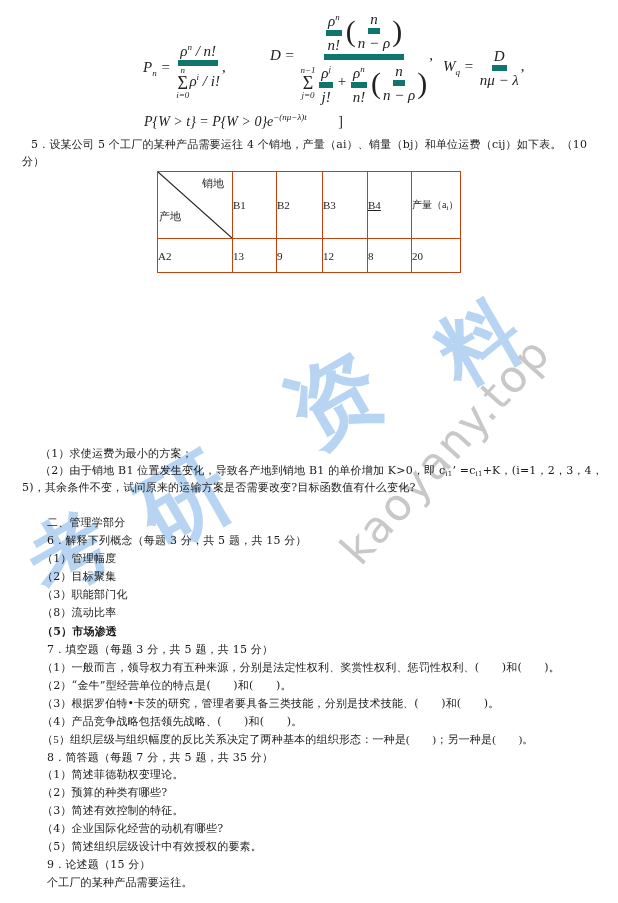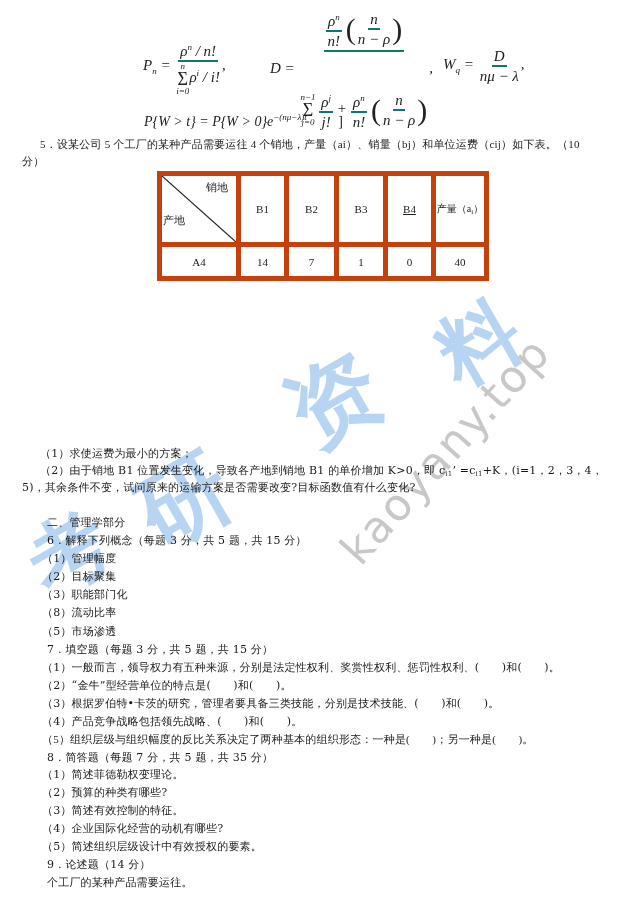--- a/index.html
+++ b/index.html
@@ -5,32 +5,32 @@
   html, body { margin: 0; padding: 0; background: #ffffff; }
   body {
     width: 618px; height: 903px; position: relative; overflow: hidden;
     font-family: "DejaVu Serif", "Liberation Serif", serif;
     color: #1a1a1a; font-size: 11px;
   }
   .abs { position: absolute; }
   .math { font-family: "Liberation Serif", "DejaVu Serif", serif; font-style: italic; font-size: 15px; color: #222; }
   .math .up { font-style: normal; }
   .frac { display: inline-flex; flex-direction: column; align-items: center; vertical-align: middle; }
-  .frac .num { padding: 0 2px; border-bottom: 2px solid #0f766e; line-height: 18px; }
+  .frac .num { padding: 0 2px; border-bottom: 6px solid #0f766e; line-height: 18px; }
   .frac .den { padding: 0 2px; line-height: 18px; }
   .sigma { display: inline-flex; flex-direction: column; align-items: center; vertical-align: middle; font-size: 9px; line-height: 9px; }
   .sigma .s { font-size: 18px; line-height: 16px; font-style: normal; }
   .paren { font-size: 30px; font-style: normal; font-weight: 200; vertical-align: middle; }
   .line { position: absolute; white-space: nowrap; font-size: 11px; line-height: 15px; letter-spacing: 0.2px; }
 
   table.t {
     position: absolute; left: 157px; top: 171px; border-collapse: collapse;
     font-family: "Liberation Serif", "DejaVu Serif", serif; font-size: 11px; color: #222;
   }
-  table.t td { border: 5px solid #c2410c; text-align: center; padding: 0; }
+  table.t td { border: 1px solid #c2410c; padding: 0; }
   .diag { position: relative; width: 74px; height: 66px; }
   .diag svg { position: absolute; left: 0; top: 0; }
   .diag .tr { position: absolute; right: 8px; top: 4px; font-size: 11px; }
   .diag .bl { position: absolute; left: 1px; top: 37px; font-size: 11px; }
 
   .wm-blue { position: absolute; color: #9fc7ef; opacity: 0.75; font-family: "DejaVu Serif", serif; font-weight: bold; pointer-events: none; }
   .wm-site { position: absolute; left: 330px; top: 540px; color: #c8c8c8; font-family: "DejaVu Sans", sans-serif; font-size: 44px; transform: rotate(-48deg); transform-origin: left top; pointer-events: none; letter-spacing: 2px; }
   .sub { font-size: 7px; vertical-align: -2px; }
 </style>
 </head>
@@ -60,21 +60,21 @@
     <span class="num" style="line-height:22px;">
       <span class="frac">
           <span class="num">ρ<sup style="font-size:9px">n</sup></span>
           <span class="den">n!</span>
         </span>
       <span class="paren">(</span><span class="frac">
           <span class="num">n</span>
           <span class="den">n − ρ</span>
         </span><span class="paren">)</span>
     </span>
-    <span class="den" style="line-height:22px;margin-top:37px;">
+    <span class="den" style="line-height:22px;">
       <span class="sigma">
           <span>n−1</span>
           <span class="s">Σ</span>
           <span>j=0</span>
         </span>
       <span class="frac">
           <span class="num">ρ<sup style="font-size:9px">j</sup></span>
           <span class="den">j!</span>
         </span> +
       <span class="frac">
@@ -95,21 +95,21 @@
       <span class="num">D</span>
       <span class="den">nμ − λ</span>
     </span>,
 </div>
 
 <div class="abs math" style="left:144px; top:112px; font-size:14px;">
   P{W &gt; t} = P{W &gt; 0}e<sup style="font-size:9px">−(nμ−λ)t</sup>
   <span class="up" style="margin-left:28px;">]</span>
 </div>
 
-<div class="line" style="left:40px; top:137px;font-family:Liberation Serif, serif;">5．设某公司 5 个工厂的某种产品需要运往 4 个销地，产量（ai）、销量（bj）和单位运费（cij）如下表。（10</div>
+<div class="line" style="left:31px; top:137px;">5．设某公司 5 个工厂的某种产品需要运往 4 个销地，产量（ai）、销量（bj）和单位运费（cij）如下表。（10</div>
 <div class="line" style="left:22px; top:154px;">分）</div>
 
 <table class="t">
   <tbody>
       <tr style="height:67px;">
     <td style="width:74px;">
       <div class="diag">
         <svg width="74" height="66">
               <line x1="0" y1="0" x2="74" y2="66" stroke="#222" stroke-width="1.2"></line>
             </svg>
@@ -117,53 +117,53 @@
         <span class="bl">产地</span>
       </div>
     </td>
     <td style="width:43px;">B1</td>
     <td style="width:45px;">B2</td>
     <td style="width:44px;">B3</td>
     <td style="width:43px;text-decoration:underline;">B4</td>
     <td style="width:48px; font-size:10px;"><span>产量（a</span><span class="sub">i</span><span>）</span></td>
   </tr>
   <tr style="height:34px;">
-    <td>A4</td>
-    <td>14</td>
-    <td>7</td>
-    <td>1</td>
-    <td>0</td>
-    <td>40</td>
+    <td>A2</td>
+    <td>13</td>
+    <td>9</td>
+    <td>12</td>
+    <td>8</td>
+    <td>20</td>
   </tr>
 </tbody>
   </table>
 
 <div class="line" style="left:40px; top:446px;">（1）求使运费为最小的方案；</div>
 <div class="line" style="left:40px; top:463px;">
   <span>（2）由于销地 B1 位置发生变化，导致各产地到销地 B1 的单价增加 K&gt;0，即 c</span><span class="sub">i1</span><span>’ =c</span><span class="sub">i1</span><span>+K，(i=1，2，3，4，</span>
 </div>
 <div class="line" style="left:22px; top:480px;">5)，其余条件不变，试问原来的运输方案是否需要改变?目标函数值有什么变化?</div>
 
 <div class="line" style="left:47px; top:515px;">二、管理学部分</div>
 
 <div class="line" style="left:47px; top:533px;">6．解释下列概念（每题 3 分，共 5 题，共 15 分）</div>
 <div class="line" style="left:42px; top:551px;">（1）管理幅度</div>
 <div class="line" style="left:42px; top:569px;">（2）目标聚集</div>
 <div class="line" style="left:42px; top:587px;">（3）职能部门化</div>
 <div class="line" style="left:42px; top:605px;">（8）流动比率</div>
-<div class="line" style="left:42px; top:624px;">（5）市场渗透</div>
+<div class="line" style="left:42px; top:624px;font-weight:bold;">（5）市场渗透</div>
 
 <div class="line" style="left:47px; top:642px;">7．填空题（每题 3 分，共 5 题，共 15 分）</div>
 <div class="line" style="left:42px; top:660px;">（1）一般而言，领导权力有五种来源，分别是法定性权利、奖赏性权利、惩罚性权利、(　　)和(　　)。</div>
 <div class="line" style="left:42px; top:678px;">（2）“金牛”型经营单位的特点是(　　)和(　　)。</div>
 <div class="line" style="left:42px; top:696px;">（3）根据罗伯特•卡茨的研究，管理者要具备三类技能，分别是技术技能、(　　)和(　　)。</div>
 <div class="line" style="left:42px; top:714px;">（4）产品竞争战略包括领先战略、(　　)和(　　)。</div>
 <div class="line" style="left:42px; top:732px;font-family:Liberation Serif, serif;">（5）组织层级与组织幅度的反比关系决定了两种基本的组织形态：一种是(　　)；另一种是(　　)。</div>
 
 <div class="line" style="left:47px; top:750px;">8．简答题（每题 7 分，共 5 题，共 35 分）</div>
 <div class="line" style="left:42px; top:767px;">（1）简述菲德勒权变理论。</div>
 <div class="line" style="left:42px; top:785px;">（2）预算的种类有哪些?</div>
 <div class="line" style="left:42px; top:803px;">（3）简述有效控制的特征。</div>
 <div class="line" style="left:42px; top:821px;">（4）企业国际化经营的动机有哪些?</div>
 <div class="line" style="left:42px; top:839px;">（5）简述组织层级设计中有效授权的要素。</div>
 
-<div class="line" style="left:47px; top:857px;">9．论述题（14 分）</div>
+<div class="line" style="left:47px; top:857px;">9．论述题（15 分）</div>
 <div class="line" style="left:47px; top:875px;">个工厂的某种产品需要运往。</div>
 
 </body></html>

